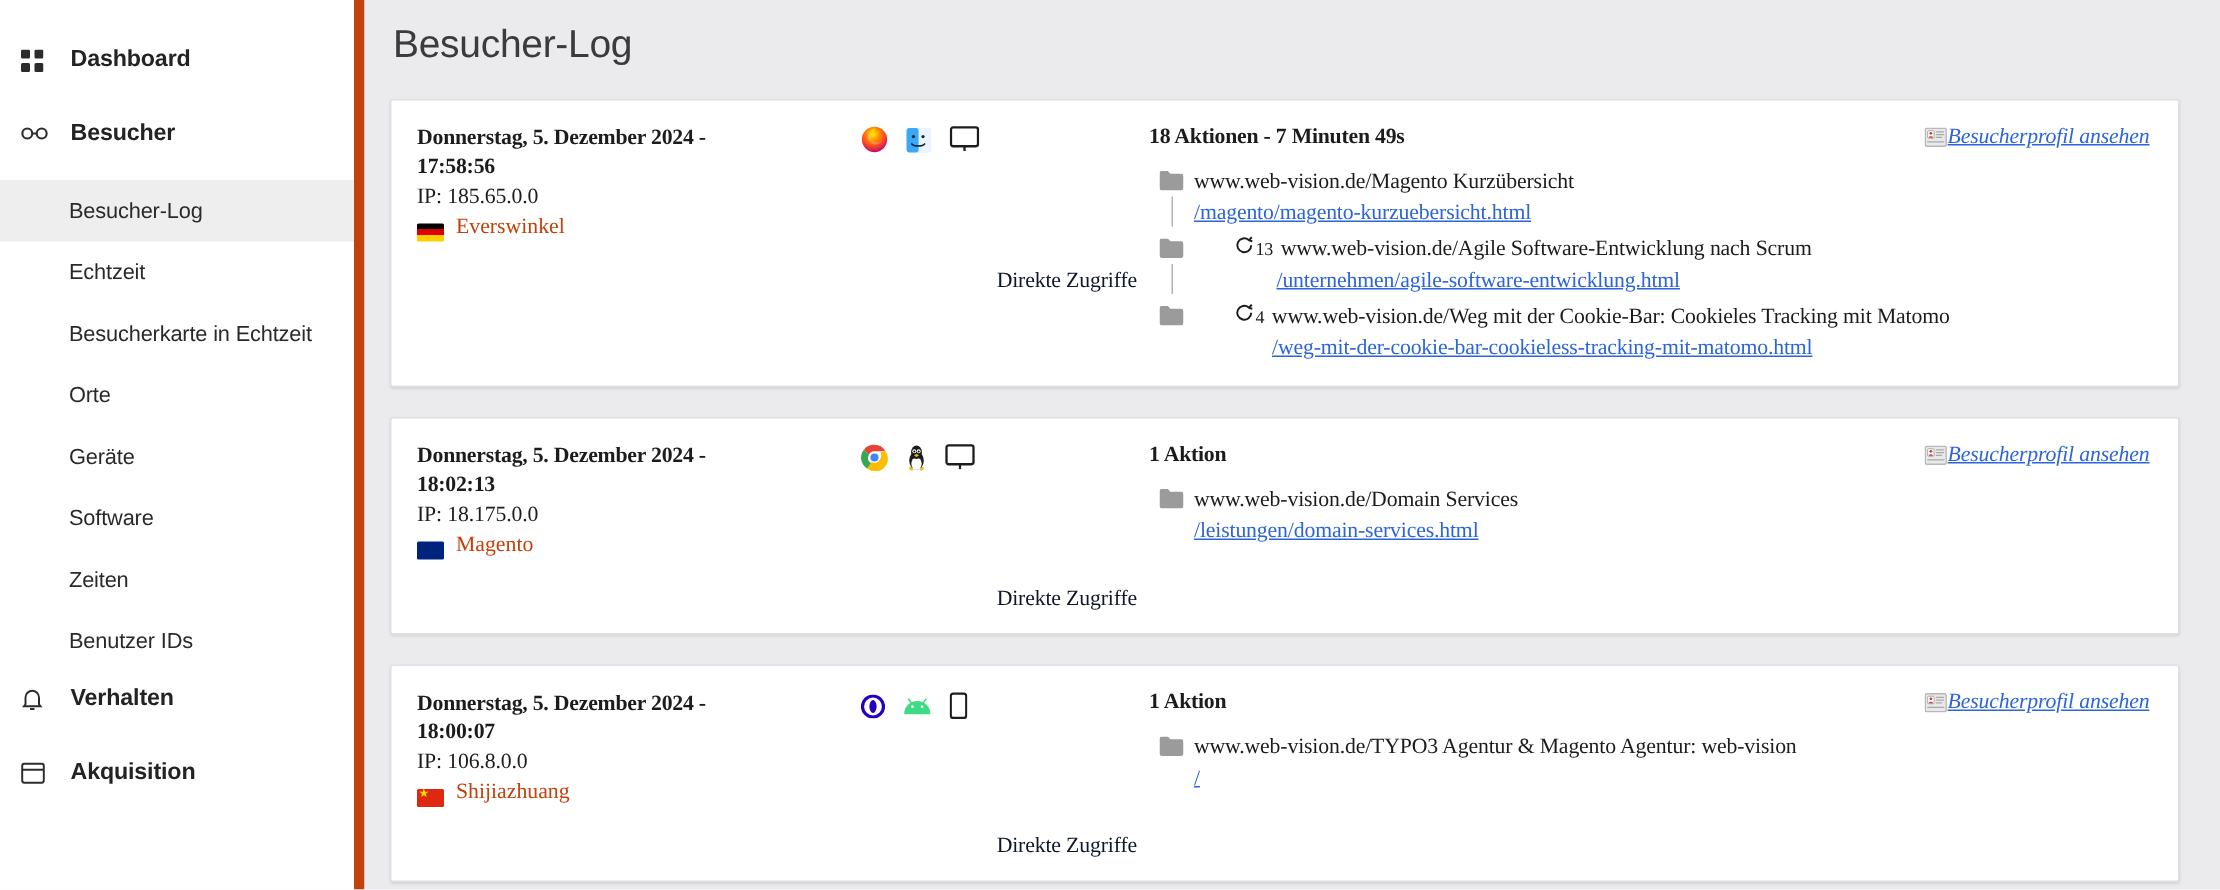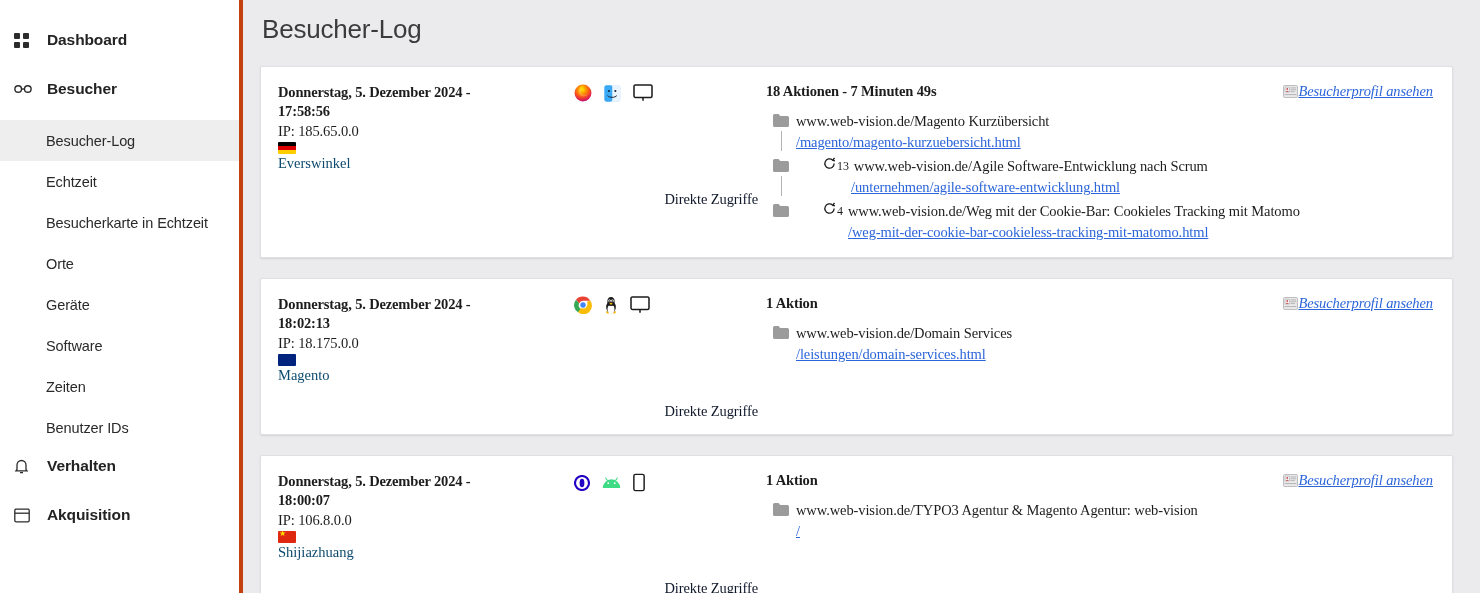--- a/index.html
+++ b/index.html
@@ -18,21 +18,21 @@
     width: 1480px;
     height: 593px;
   }
 
   
   .sidebar {
     width: 243px;
     min-width: 243px;
     height: 593px;
     background: #ffffff;
-    border-right: 4px solid #c2410c;
+    border-right: 7px solid #c2410c;
     padding-top: 22px;
     position: relative;
   }
 
   .nav-group {
     display: block;
   }
 
   .nav-top {
     display: flex;
@@ -124,26 +124,25 @@
   }
   .visit-ip {
     font-size: 14.5px;
     color: #1c1c1c;
     line-height: 19px;
     margin-top: 1px;
     letter-spacing: -0.1px;
   }
   .visit-loc {
     display: flex;
-    align-items: flex-start;
-    font-size: 14.5px;
-    color: #0c4a6e;
+    align-items: flex-end;
+    font-size: 14.5px;
+    color: #c2410c;
     line-height: 19px;
     margin-top: 1px;
-    flex-direction: column;
   }
   .visit-loc .flag { margin-right: 8px; }
   .visit-referrer {
     font-size: 14.5px;
     color: #0f172a;
     margin-top: 18px;
     letter-spacing: -0.1px;
     text-align: right;
   }
 

